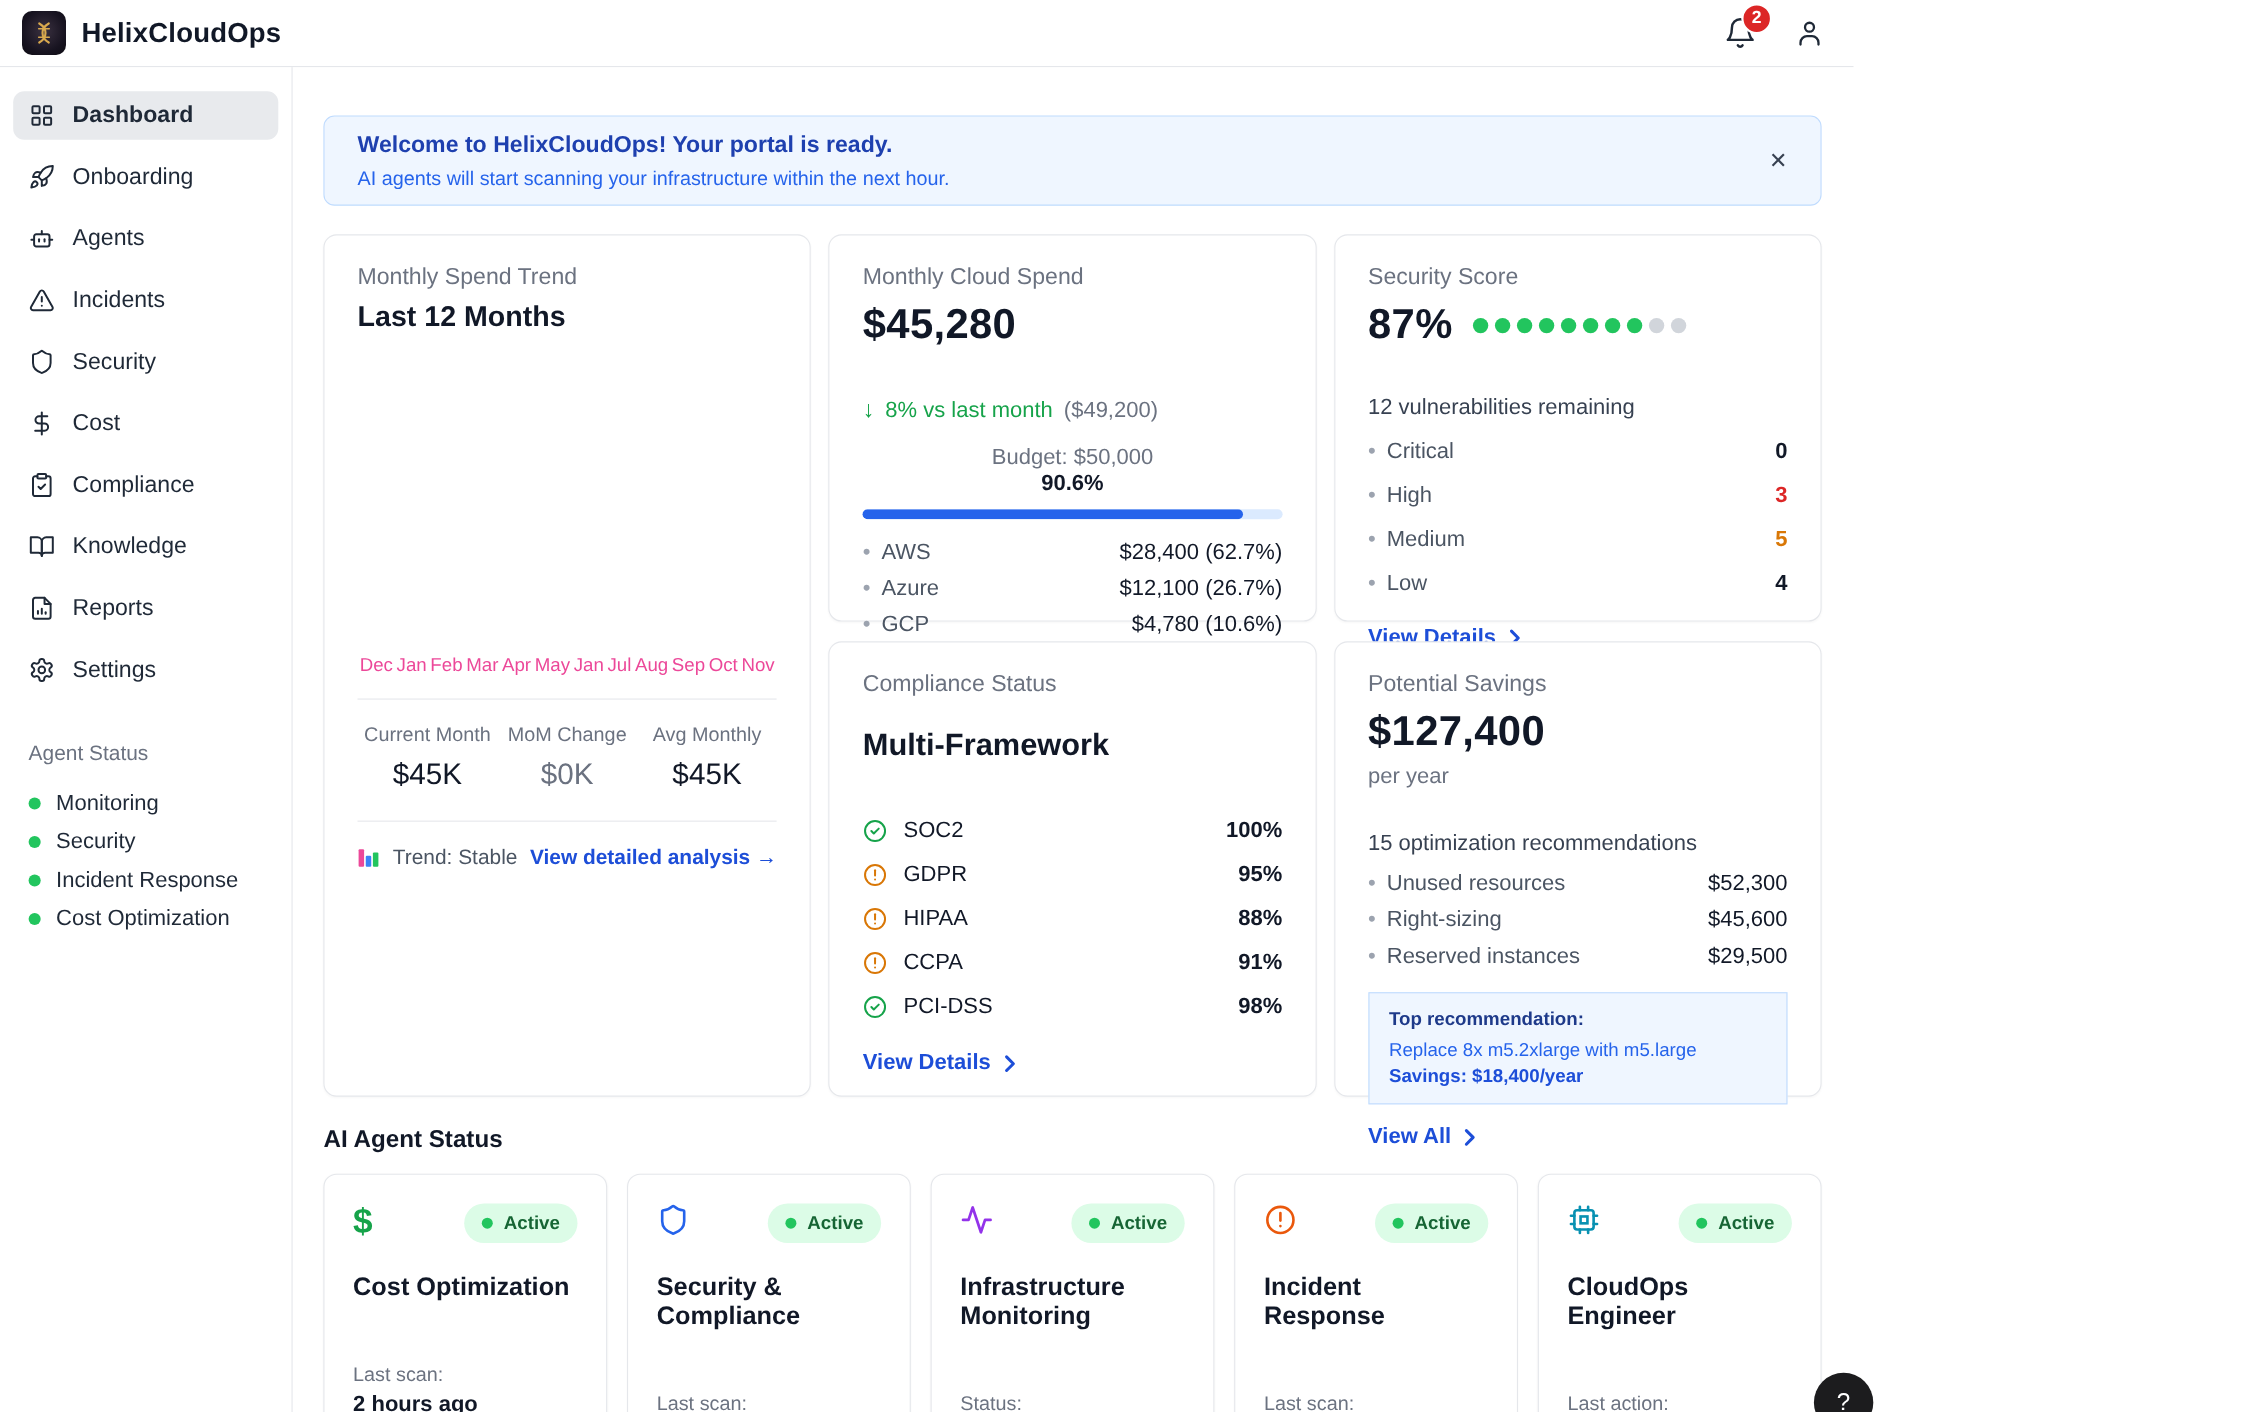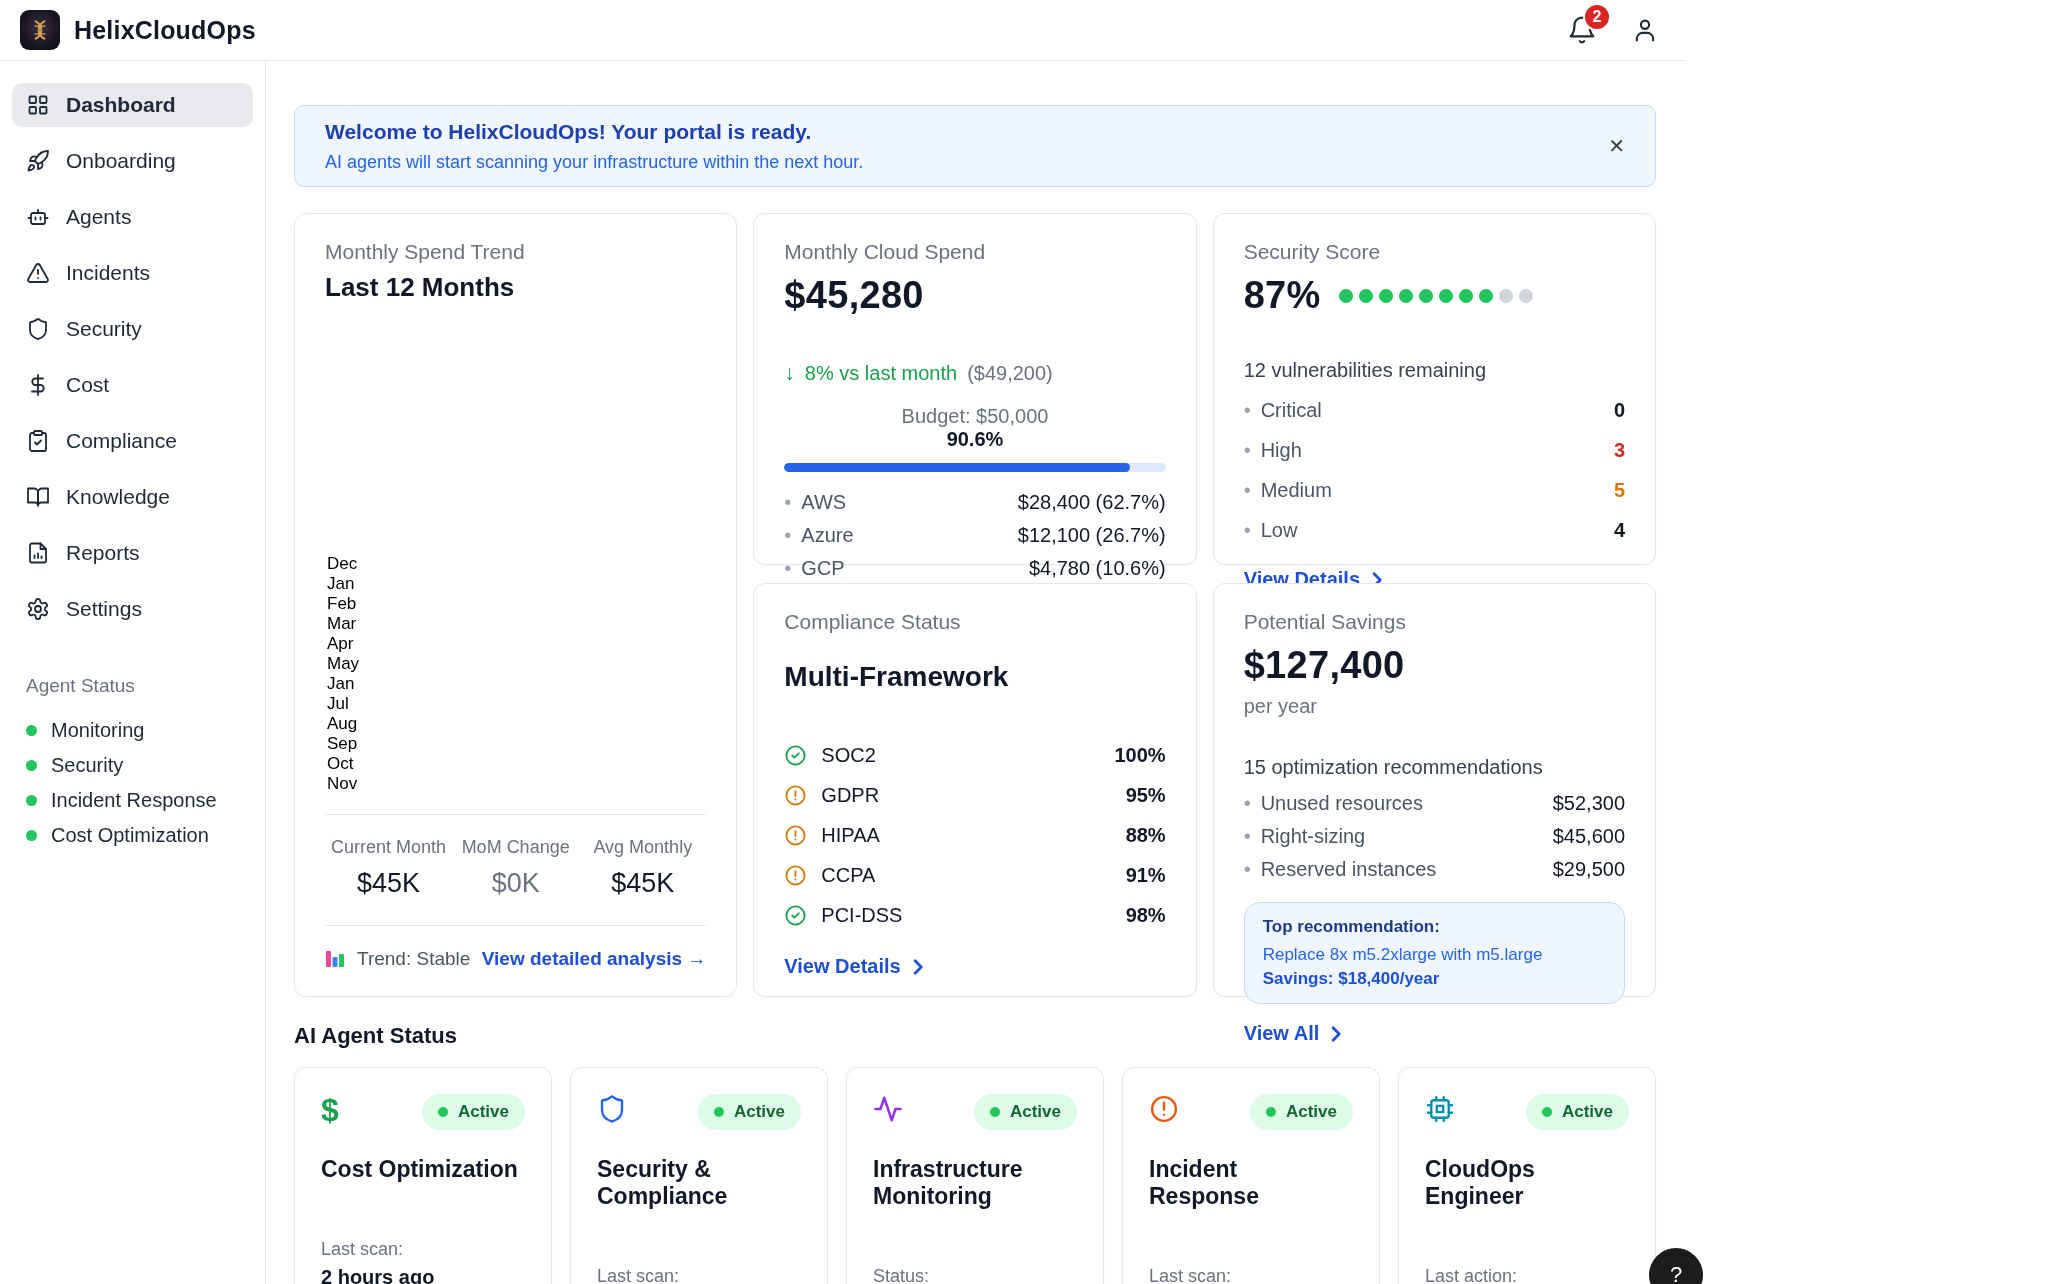--- a/index.html
+++ b/index.html
@@ -78,42 +78,42 @@
   .vulns { margin-top:8px; }
   .vuln-row { height:40px; }
   .vc-dark { font-weight:700; color:#111827; }
   .vc-red { font-weight:700; color:#dc2626; }
   .vc-amber { font-weight:700; color:#d97706; }
 
   
   .trend-card { display:flex; flex-direction:column; }
   .trend-sub { font-size:26px; font-weight:700; margin-top:8px; }
   .chart-area { height:292px; }
-  .months { display:flex; justify-content:space-between; font-size:17px; color:#000000; padding:0 2px;flex-direction:column; }
+  .months { display:flex; justify-content:space-between; font-size:17px; color:#ec4899; padding:0 2px; }
   .divider { height:1px; background:#e5e7eb; margin-top:20px; }
   .stats { display:grid; grid-template-columns:1fr 1fr 1fr; padding:22px 0 26px 0; text-align:center; }
   .stat-label { font-size:18px; color:#6b7280; }
   .stat-value { font-size:27px; font-weight:400; color:#111827; margin-top:10px; }
   .stat-value.muted { color:#6b7280; }
   .trend-footer { display:flex; justify-content:space-between; align-items:center; padding-top:22px; }
   .trend-left { display:flex; align-items:center; gap:12px; font-size:19px; color:#4b5563; }
   .trend-link { font-size:19px; font-weight:600; color:#1d4ed8; cursor:pointer; }
 
   
   .mf { font-size:28px; font-weight:700; margin-top:27px; }
   .frameworks { margin-top:42px; }
   .fw-row { display:flex; justify-content:space-between; align-items:center; height:40px; font-size:20px; }
   .fw-name { display:flex; align-items:center; gap:14px; color:#111827; }
   .fw-pct { font-weight:700; color:#111827; }
 
   
   .per-year { font-size:20px; color:#6b7280; margin-top:8px; }
   .rec-head { font-size:20px; color:#374151; margin-top:38px; }
   .savings-rows { margin-top:8px; }
-  .top-box { background:#eff6ff; border:1px solid #bfdbfe; border-radius:16px; padding:14px 18px; margin-top:16px; }
+  .top-box { background:#eff6ff; border:1px solid #bfdbfe; border-radius:0; padding:14px 18px; margin-top:16px; }
   .top-label { font-size:17px; font-weight:700; color:#1e3a8a; }
   .top-line1 { font-size:17px; color:#2563eb; margin-top:8px; }
   .top-line2 { font-size:17px; font-weight:700; color:#1d4ed8; margin-top:4px; }
 
   
   .agents-title { font-size:22px; font-weight:600; color:#111827; margin-top:26px; }
   .agents-grid { display:grid; grid-template-columns:repeat(5,1fr); gap:18px; margin-top:18px; }
   .agent-card { background:#fff; border:1px solid #e5e7eb; border-radius:12px; padding:26px; height:280px;
     box-shadow:0 1px 2px rgba(0,0,0,.03); }
   .agent-top { display:flex; justify-content:space-between; align-items:flex-start; }

